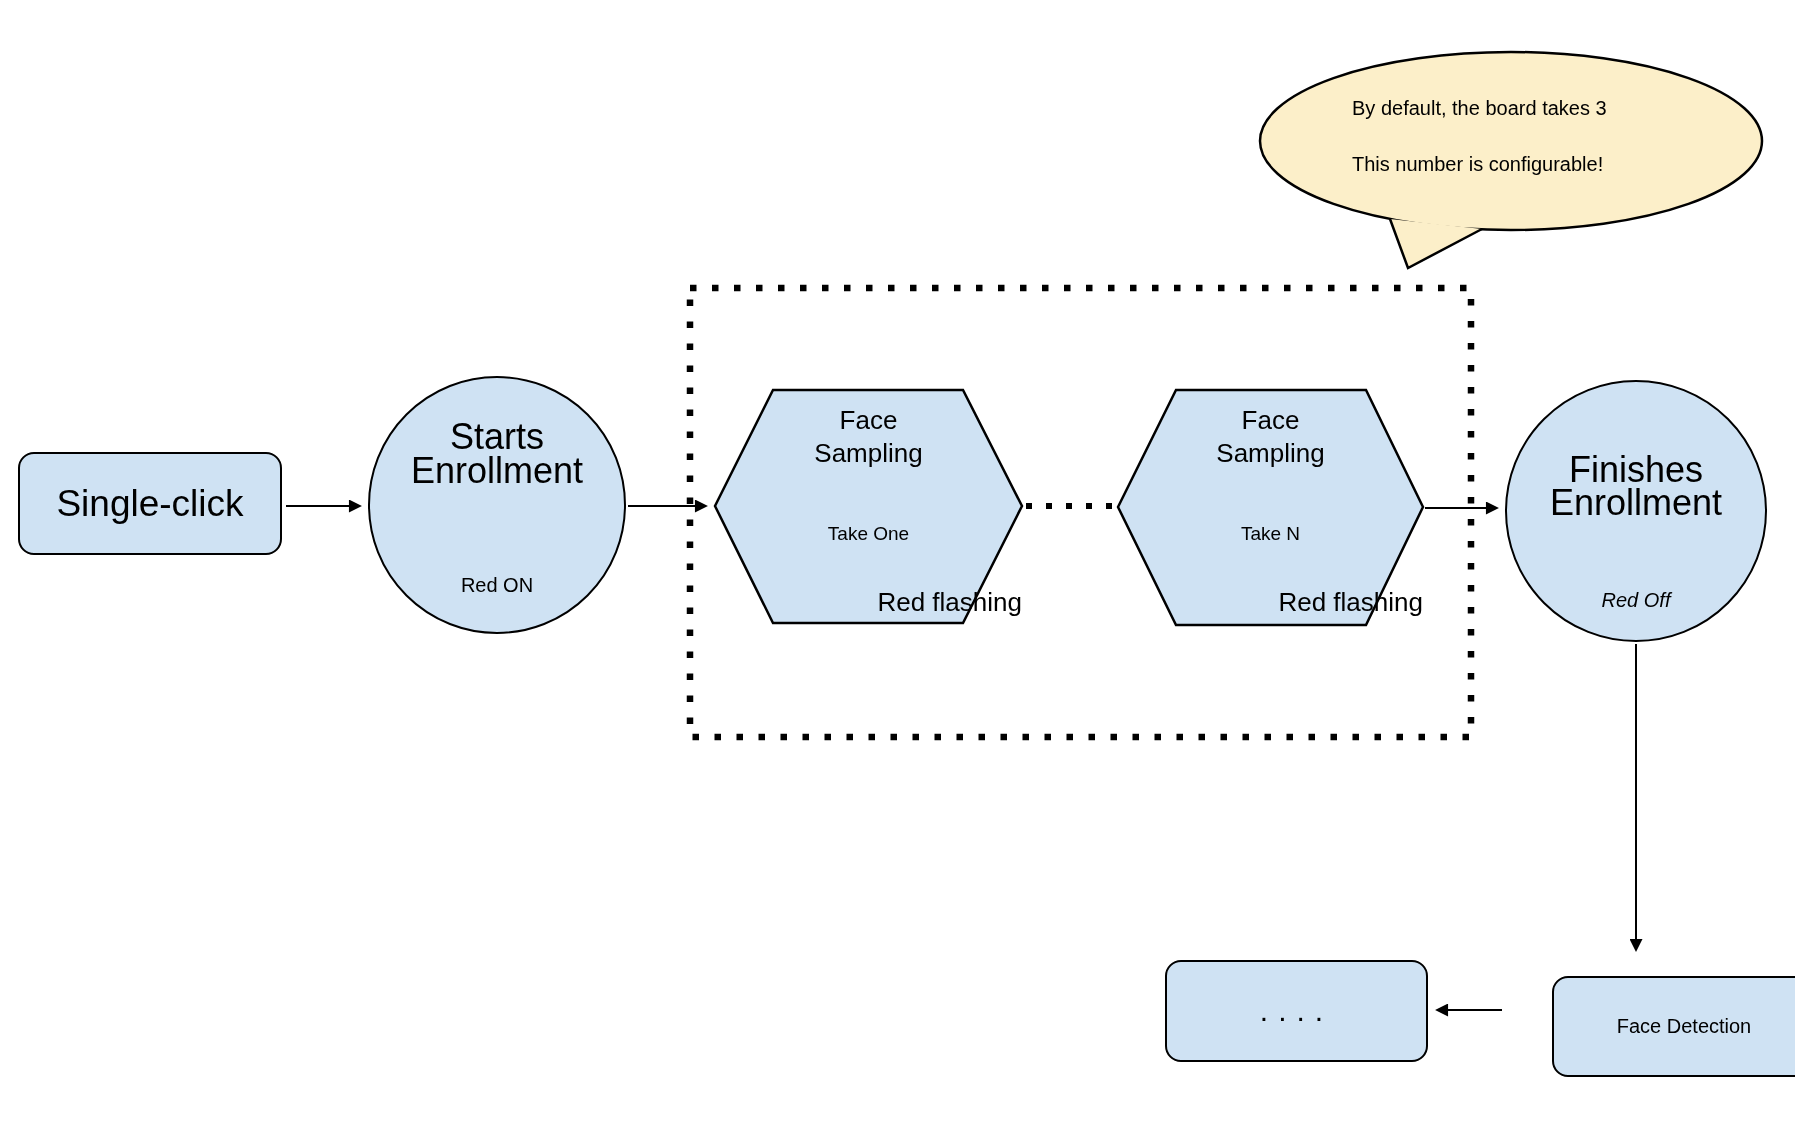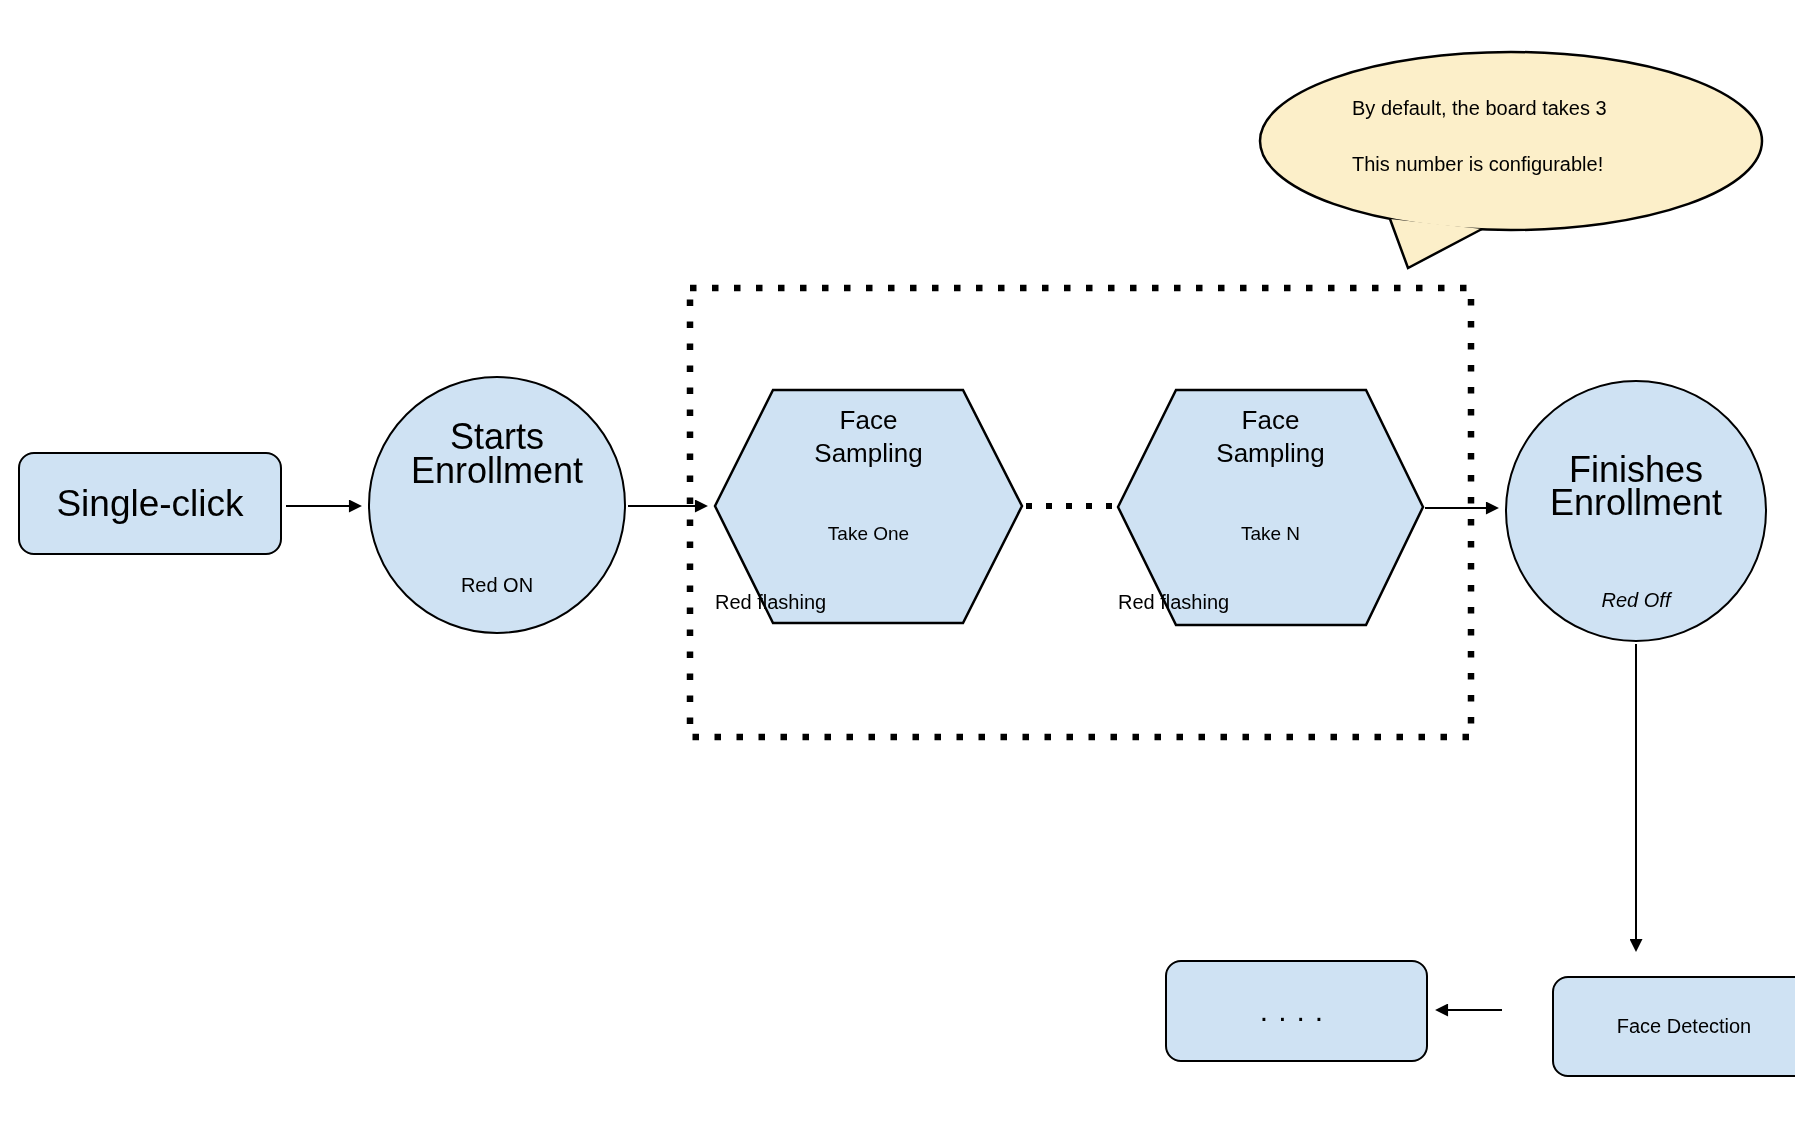--- a/index.html
+++ b/index.html
@@ -63,21 +63,21 @@
     position: absolute; top: 14px; left: 50%; transform: translateX(-50%);
     width: 140px; text-align: center;
     font-size: 26px; line-height: 33px;
   }
   .hexlabel .step {
     position: absolute; top: 126px; left: 0; right: 0;
     text-align: center; font-size: 19px; line-height: 35px;
   }
   .hexlabel .status {
     position: absolute; top: 200px; left: 0; right: 0;
-    text-align: left; font-size: 20px; line-height: 24px;
+    text-align: right; font-size: 26px; line-height: 24px;
   }
 
   .bubble-text {
     position: absolute; z-index: 2;
     left: 1352px; top: 94px; width: 420px;
     font-size: 20px; line-height: 28px;
   }
   .bubble-text .line { min-height: 28px; }
 </style>
 </head>

